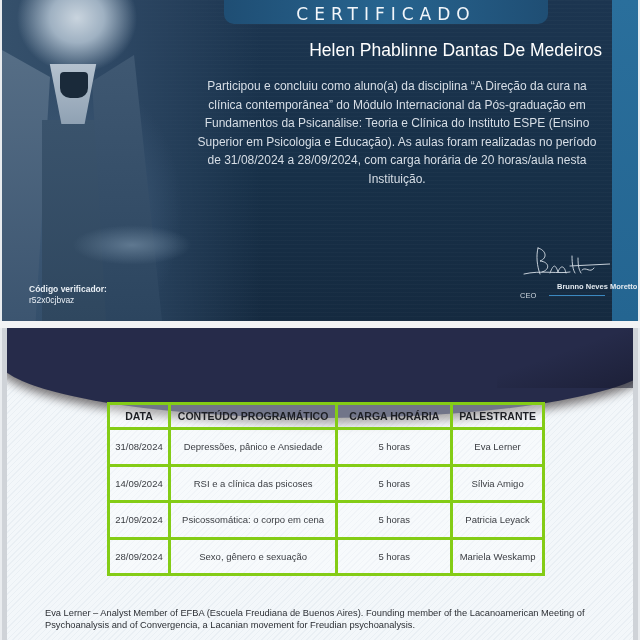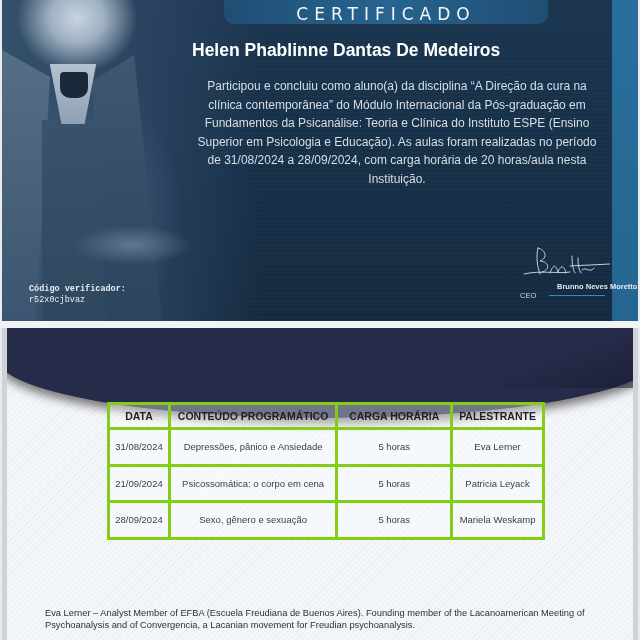--- a/index.html
+++ b/index.html
@@ -60,32 +60,32 @@
     position: absolute; left: 222px; top: -14px; width: 324px; height: 38px;
     background: linear-gradient(90deg, #1f4e74 0%, #27648f 50%, #1f4e74 100%);
     border-radius: 10px;
     display: flex; align-items: center; justify-content: center;
   }
   .banner-title {
     color: #f2f6fa; font-family: "DejaVu Sans", sans-serif;
     font-size: 17px; letter-spacing: 6px; margin-top: 18px;
   }
   .recipient {
-    position: absolute; left: 190px; top: 40px; width: 410px; text-align: left;
+    position: absolute; left: 190px; top: 40px; width: 410px; text-align: right;
     color: #ffffff; font-family: "Liberation Sans", sans-serif;
-    font-size: 17.5px; font-weight: bold;
+    font-size: 17.5px; font-weight: normal;
   }
   .body-text {
     position: absolute; left: 190px; top: 77px; width: 410px; text-align: center;
     color: #d7dee6; font-family: "Liberation Sans", sans-serif;
     font-size: 12px; line-height: 18.6px;
   }
   .verifier {
     position: absolute; left: 27px; top: 284px;
-    color: #e8eef4; font-family: Liberation Mono, monospace; font-size: 8.5px; line-height: 11px;
+    color: #e8eef4; font-family: Liberation Sans, sans-serif; font-size: 8.5px; line-height: 11px;
   }
   .verifier .label { font-weight: bold; display: block; }
   .signature-block {
     position: absolute; left: 518px; top: 244px; width: 92px;
   }
   .signature-block svg { display: block; }
   .sig-name {
     color: #e4eaf0; font-family: "Liberation Sans", sans-serif;
     font-size: 7.5px; font-weight: bold; margin-top: 2px; white-space: nowrap; padding-left: 37px;
   }
@@ -203,20 +203,26 @@
       </tr>
     </thead>
     <tbody>
       <tr>
         <td>31/08/2024</td>
         <td>Depressões, pânico e Ansiedade</td>
         <td>5 horas</td>
         <td>Eva Lerner</td>
       </tr>
       <tr>
+        <td>14/09/2024</td>
+        <td>RSI e a clínica das psicoses</td>
+        <td>5 horas</td>
+        <td>Sílvia Amigo</td>
+      </tr>
+      <tr>
         <td>21/09/2024</td>
         <td>Psicossomática: o corpo em cena</td>
         <td>5 horas</td>
         <td>Patricia Leyack</td>
       </tr>
       <tr>
         <td>28/09/2024</td>
         <td>Sexo, gênero e sexuação</td>
         <td>5 horas</td>
         <td style="padding:0 4px;">Mariela Weskamp</td>

